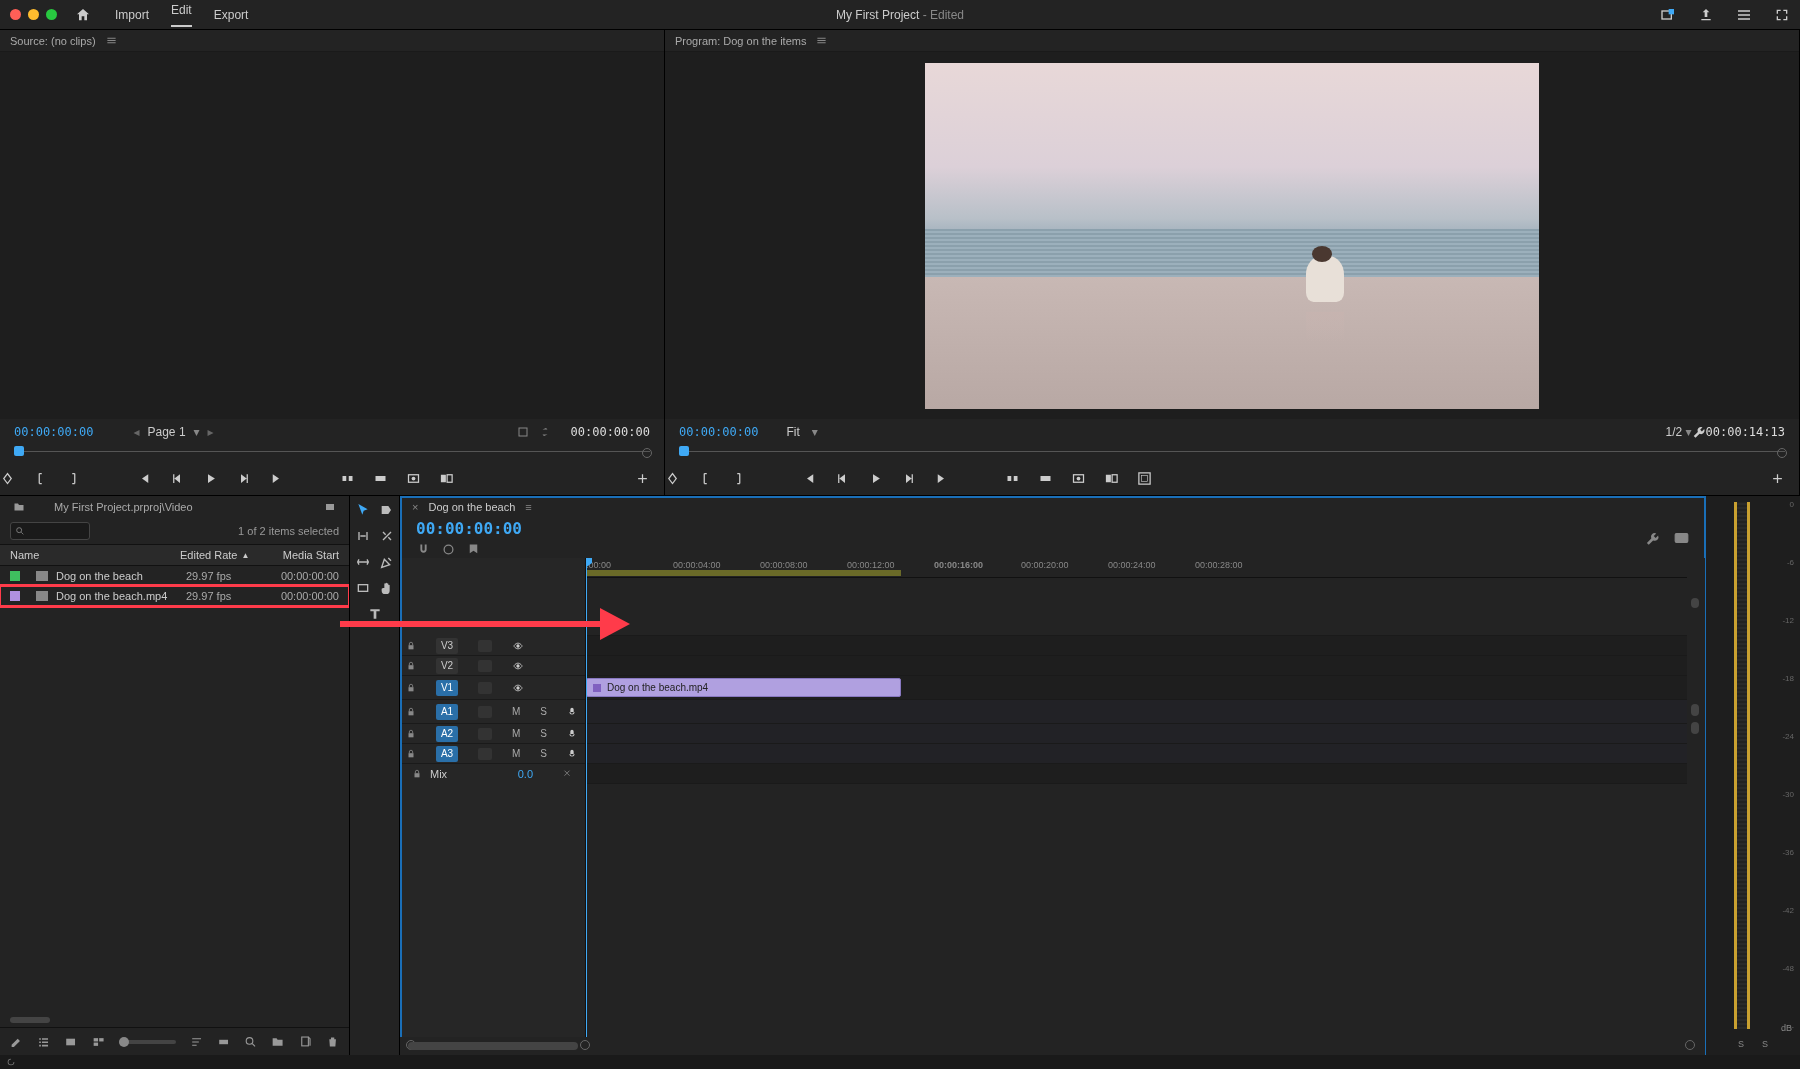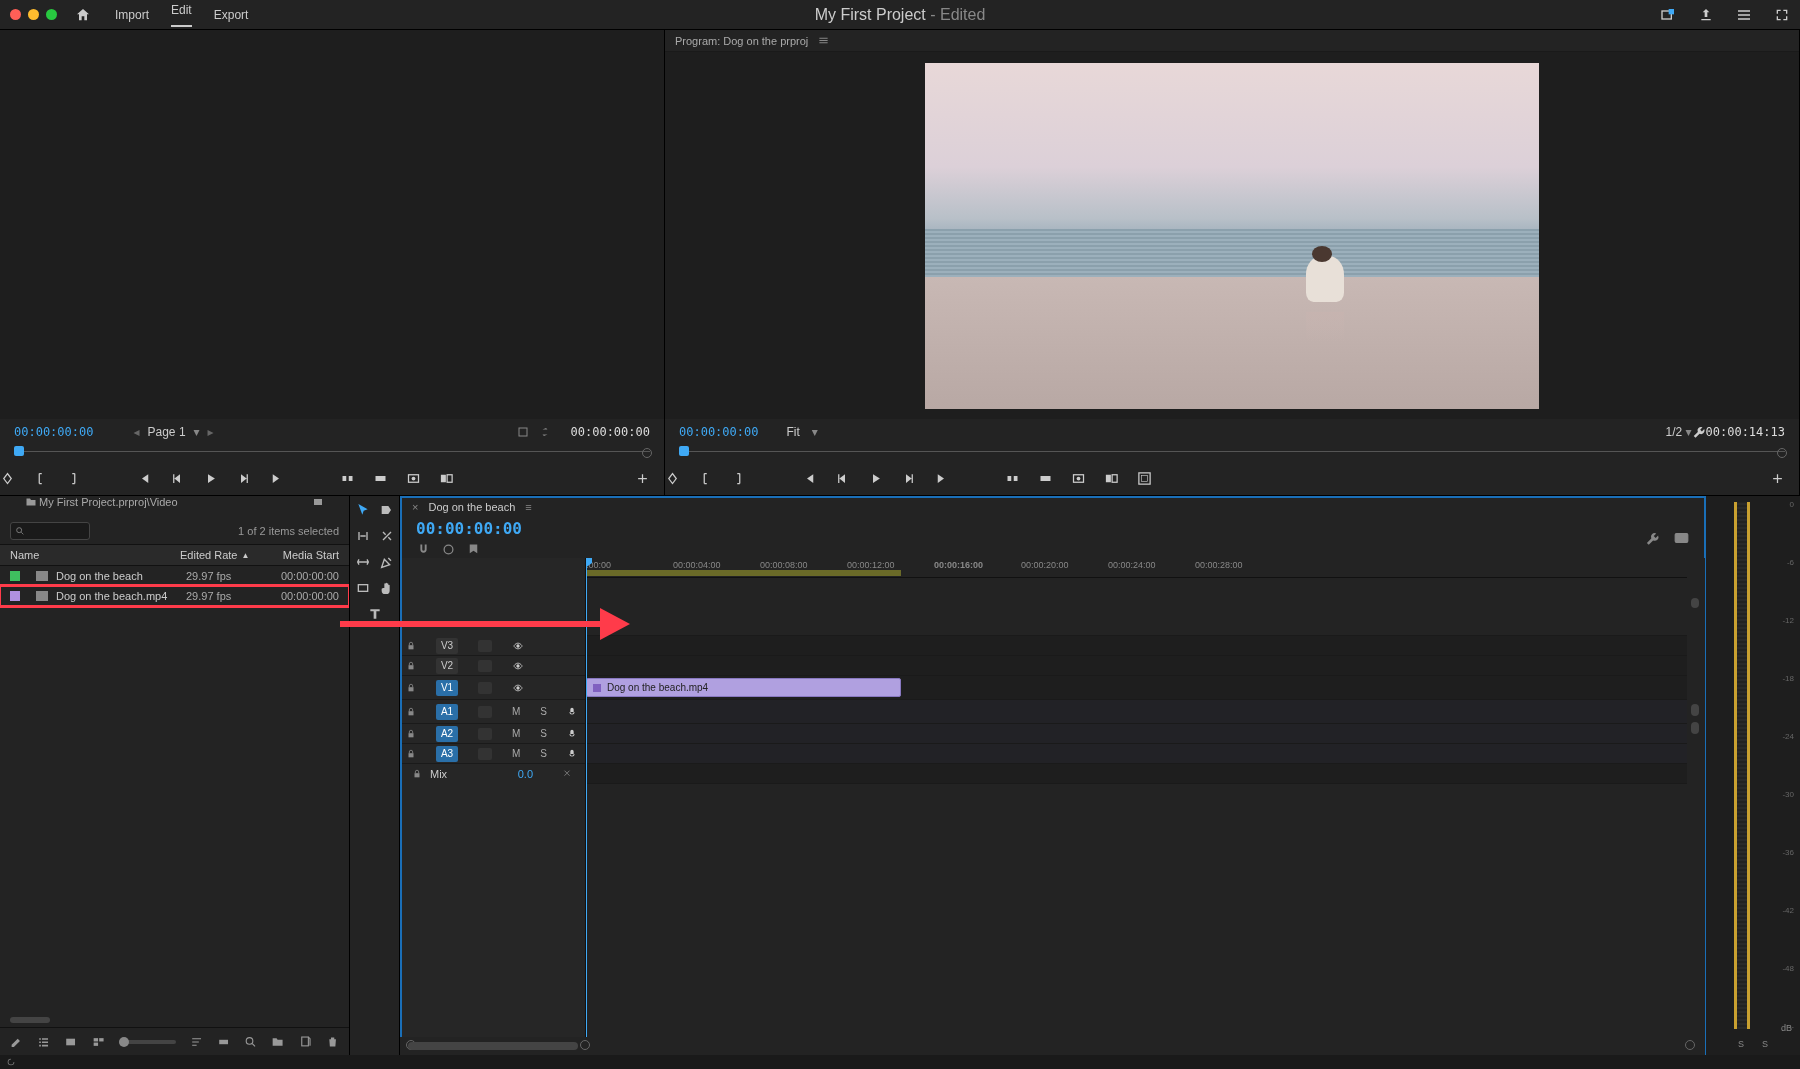--- a/index.html
+++ b/index.html
@@ -4,21 +4,21 @@
 <style>
 * { margin: 0; padding: 0; box-sizing: border-box; font-family: -apple-system, "Segoe UI", sans-serif; }
 body { background: #1b1b1b; color: #ccc; font-size: 11px; width: 1800px; height: 1069px; overflow: hidden; position: relative; }
 .topbar { height: 30px; background: #232323; display: flex; align-items: center; padding: 0 10px; border-bottom: 1px solid #000; }
 .traffic { display: flex; gap: 7px; margin-right: 18px; }
 .traffic span { width: 11px; height: 11px; border-radius: 50%; display:inline-block; }
 .traffic .r{background:#ff5f57}.traffic .y{background:#febc2e}.traffic .g{background:#28c840}
 .home-icon{width:16px;height:16px;margin-right:24px;cursor:pointer;fill:#ccc}
 .menu-item{color:#ccc;margin-right:22px;cursor:pointer;font-size:12px}
 .menu-item.active{border-bottom:2px solid #ccc;padding-bottom:8px}
-.title-center{position:absolute;left:50%;transform:translateX(-50%);font-size:16px}
+.title-center{position:absolute;left:50%;transform:translateX(-50%);font-size:12px}
 .title-center .dim{color:#888}
 .top-right{margin-left:auto;display:flex;gap:22px;align-items:center}
 .top-right svg{width:16px;height:16px;fill:#ccc;cursor:pointer}
 
 .main-rows{display:flex;flex-direction:column;height:calc(100% - 30px - 14px)}
 .row-top{display:flex;height:466px;border-bottom:1px solid #000}
 .panel{background:#232323;border-right:1px solid #000;display:flex;flex-direction:column}
 .panel-header{height:22px;padding:0 10px;display:flex;align-items:center;font-size:11px;color:#aaa;border-bottom:1px solid #1a1a1a}
 .panel-header .menu-icon{margin-left:10px;cursor:pointer}
 
@@ -50,21 +50,21 @@
 .transport .spacer{width:20px}
 .add-btn{margin-left:auto;margin-right:14px}
 
 .row-bot{display:flex;flex:1;min-height:0}
 
 .project-panel{width:350px;background:#232323;display:flex;flex-direction:column;border-right:1px solid #000}
 .tabs{height:24px;display:flex;align-items:center;padding:0 10px;gap:16px;color:#aaa;border-bottom:1px solid #111}
 .tabs .tab{cursor:pointer}
 .tabs .tab.active{color:#5aa9e6;text-decoration:underline}
 .tabs .chev{margin-left:auto}
-.crumb{height:22px;display:flex;padding:0 24px;gap:1px;color:#aaa}
+.crumb{height:22px;display:flex;align-items:center;padding:0 12px;gap:28px;color:#aaa}
 .search-row{height:26px;display:flex;align-items:center;padding:0 10px;gap:8px}
 .search-box{background:#1a1a1a;border:1px solid #444;border-radius:3px;width:80px;height:18px;display:flex;align-items:center;padding:0 4px}
 .sel-count{margin-left:auto;color:#999}
 .col-head{height:22px;display:flex;align-items:center;background:#2a2a2a;border-top:1px solid #111;border-bottom:1px solid #111;padding:0 10px}
 .col-head .c-name{width:170px}
 .col-head .c-fr{width:72px;display:flex;align-items:center;gap:4px}
 .col-head .c-ms{flex:1;text-align:right}
 .bin-body{flex:1;overflow:auto}
 .bin-row{height:20px;display:flex;align-items:center;padding:0 10px;border-bottom:1px solid rgba(0,0,0,0.2)}
 .bin-row .swatch{width:10px;height:10px;margin-right:16px}
@@ -168,20 +168,26 @@
         <path d="M4 4h6v2H6v4H4zM14 4h6v6h-2V6h-4zM4 14h2v4h4v2H4zM18 14h2v6h-6v-2h4z"></path>
       </svg>
   </div>
 </div>
 
 <div class="main-rows">
 
 <div class="row-top">
 
   <div class="panel source-panel">
+    <div class="panel-header">
+      <span>Source: (no clips)</span>
+      <svg class="menu-icon" width="11" height="11" viewBox="0 0 24 24" fill="#888">
+            <path d="M3 6h18v2H3zM3 11h18v2H3zM3 16h18v2H3z"></path>
+          </svg>
+    </div>
     <div class="monitor-body"></div>
     <div class="monitor-info">
       <span class="tc-blue">00:00:00:00</span>
       <span class="page-sel">
         <span style="color:#666">◂</span>
             <span>Page 1</span>
             <span style="color:#888">▾</span>
             <span style="color:#666">▸</span>
       </span>
       <span style="margin-left:auto;display:flex;gap:10px;align-items:center">
@@ -242,21 +248,21 @@
             <rect x="13" y="6" width="8" height="12" fill="none" stroke="#ccc" stroke-width="2"></rect>
           </svg>
       <svg class="add-btn" viewBox="0 0 24 24">
             <path d="M11 5h2v14h-2zM5 11h14v2H5z"></path>
           </svg>
     </div>
   </div>
 
   <div class="panel program-panel">
     <div class="panel-header">
-      <span>Program: Dog on the prproj</span>
+      <span>Program: Dog on the items</span>
       <svg class="menu-icon" width="11" height="11" viewBox="0 0 24 24" fill="#888">
             <path d="M3 6h18v2H3zM3 11h18v2H3zM3 16h18v2H3z"></path>
           </svg>
     </div>
     <div class="monitor-body">
       <div class="preview-img">
         <div class="sky"></div>
             <div class="sea"></div>
             <div class="sand"></div>
             <div class="dog"></div>

